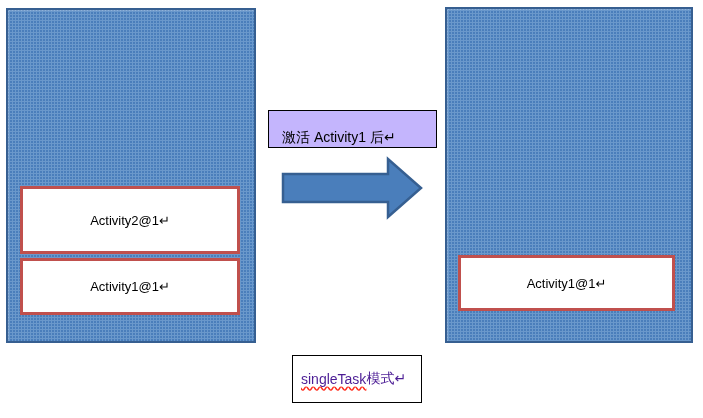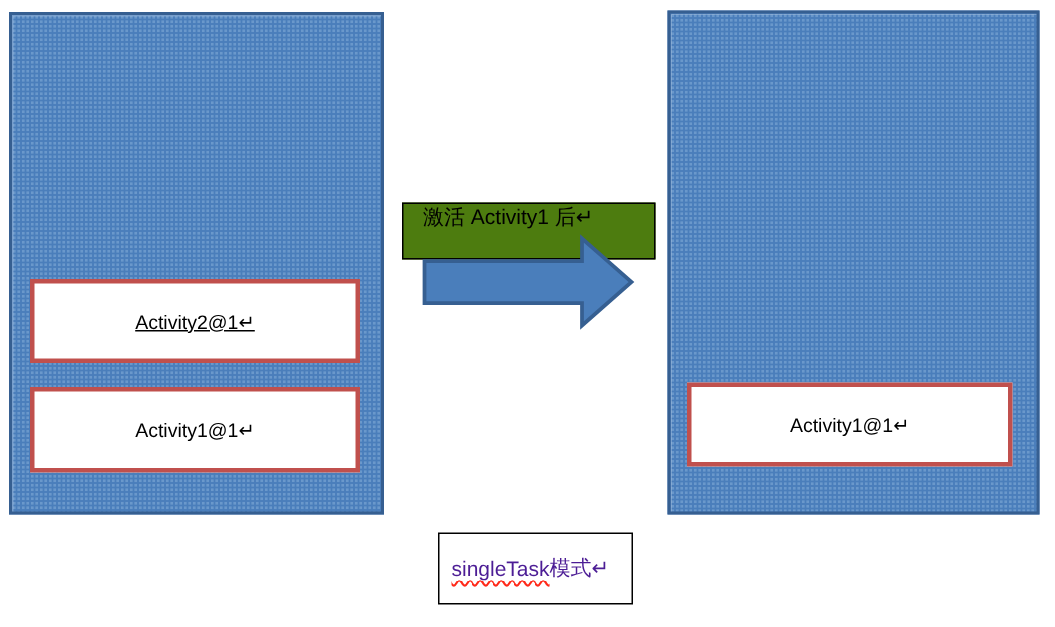--- a/index.html
+++ b/index.html
@@ -27,36 +27,35 @@
     box-sizing: border-box;
     background: #ffffff;
     border: 3px solid #c0504d;
     display: flex;
     align-items: center;
     justify-content: center;
     font-size: 13px;
     color: #000000;
     white-space: nowrap;
   }
-  .act-left-top    { left: 20px;  top: 186px; width: 220px; height: 56px; text-decoration: underline; }
+  .act-left-top    { left: 20px;  top: 186px; width: 220px; height: 68px; }
   .act-left-bottom { left: 20px;  top: 258px; width: 220px; height: 57px; }
   .act-right       { left: 458px; top: 255px; width: 217px; height: 56px; }
   .label-box {
     position: absolute;
     left: 268px; top: 110px; width: 169px; height: 38px;
     box-sizing: border-box;
-    background: #4d7c0f;
+    background: #c4b5fd;
     border: 1px solid #000000;
     display: flex;
-    align-items: flex-start;
+    align-items: flex-end;
     padding-left: 13px;
     font-size: 14px;
     color: #000000;
     white-space: nowrap;
-    margin-top: 25px;
   }
   .arrow-svg {
     position: absolute;
     left: 280px; top: 156px;
     width: 144px; height: 64px;
   }
   .caption-box {
     position: absolute;
     left: 292px; top: 355px; width: 130px; height: 48px;
     box-sizing: border-box;

